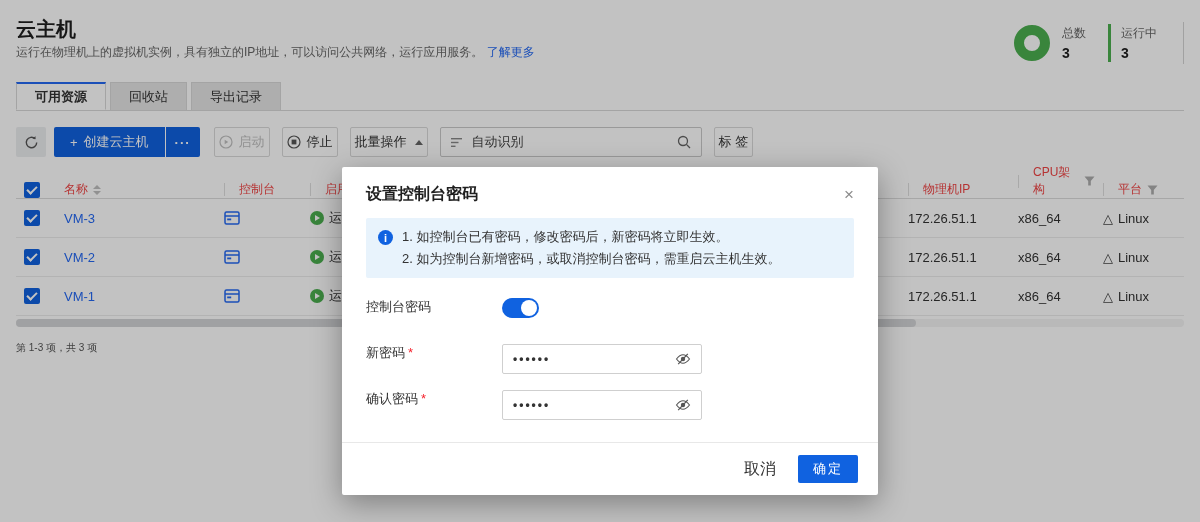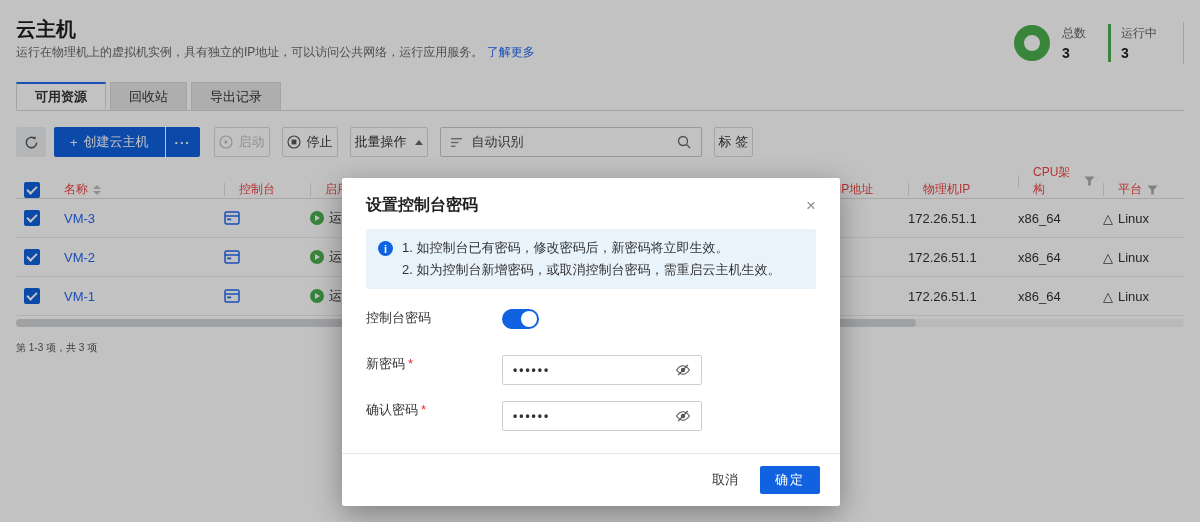--- a/index.html
+++ b/index.html
@@ -75,42 +75,42 @@
   .status-dot::after { content:""; position:absolute; left:5px; top:4px; width:0; height:0;
                        border-top:3px solid transparent; border-bottom:3px solid transparent;
                        border-left:5px solid #fff; }
   .linux-glyph { font-size:13px; color:#444; }
   .hscroll { position:relative; height:8px; width:1168px; background:#f3f3f3; border-radius:4px; margin-top:3px; }
   .hscroll .thumb { position:absolute; left:0; top:0; height:8px; width:900px; background:#d3d4d6; border-radius:4px; cursor:grab; }
   .pagination { margin-top:14px; font-size:10px; color:#555; }
 
   
   .mask { position:absolute; inset:0; background:rgba(0,0,0,0.24); z-index:10; }
-  .modal { position:absolute; left:342px; top:178px; width:498px; background:#fff; z-index:20;
+  .modal { position:absolute; left:342px; top:167px; width:536px; background:#fff; z-index:20;
            border-radius:2px; box-shadow:0 8px 30px rgba(0,0,0,0.35); }
   .modal-header { padding:17px 24px 13px 24px; display:flex; justify-content:space-between; align-items:center; }
   .modal-title { font-size:16px; font-weight:bold; color:#1f1f1f; }
   .close-x { font-size:17px; color:#8c8c8c; cursor:pointer; line-height:1; }
   .banner { margin:0 24px; background:#e8f3fc; border-radius:2px; padding:8px 12px;
             display:flex; gap:9px; font-size:13px; color:#333; line-height:22px; }
   .info-icon { width:15px; height:15px; border-radius:50%; background:#1062e0; color:#fff;
                font-size:11px; font-weight:bold; display:flex; align-items:center; justify-content:center;
                margin-top:4px; flex:none; }
   .form { padding:20px 24px 4px 24px; }
   .frow { display:flex; align-items:flex-start; margin-bottom:16px; min-height:30px; }
   .flabel { width:136px; font-size:13px; color:#333; flex:none; }
   .req-mark { color:#f5222d; margin-left:3px; }
   .toggle { width:37px; height:20px; border-radius:10px; background:#1062e0; position:relative; cursor:pointer; }
   .toggle .knob { position:absolute; right:2px; top:2px; width:16px; height:16px; background:#fff; border-radius:50%; }
   .pw-input { width:200px; height:30px; border:1px solid #cfcfcf; border-radius:2px;
               display:flex; align-items:center; justify-content:space-between; padding:0 10px; cursor:text; }
   .dots { font-size:12px; font-weight:bold; letter-spacing:2px; color:#333; }
   .modal-footer { border-top:1px solid #e8e8e8; margin-top:2px; padding:12px 20px;
                   display:flex; justify-content:flex-end; align-items:center; gap:22px; }
-  .btn-text { font-size:13px; color:#333; cursor:pointer; }
+  .btn-text { font-size:16px; color:#333; cursor:pointer; }
   .btn-ok { background:#1062e0; color:#fff; height:28px; padding:0 15px; border-radius:2px;
             display:flex; align-items:center; font-size:13px; cursor:pointer; letter-spacing:2px; }
   svg { display:block; }
 </style>
 </head>
 <body>
 
 <div class="page">
 
   <div class="page-header">

